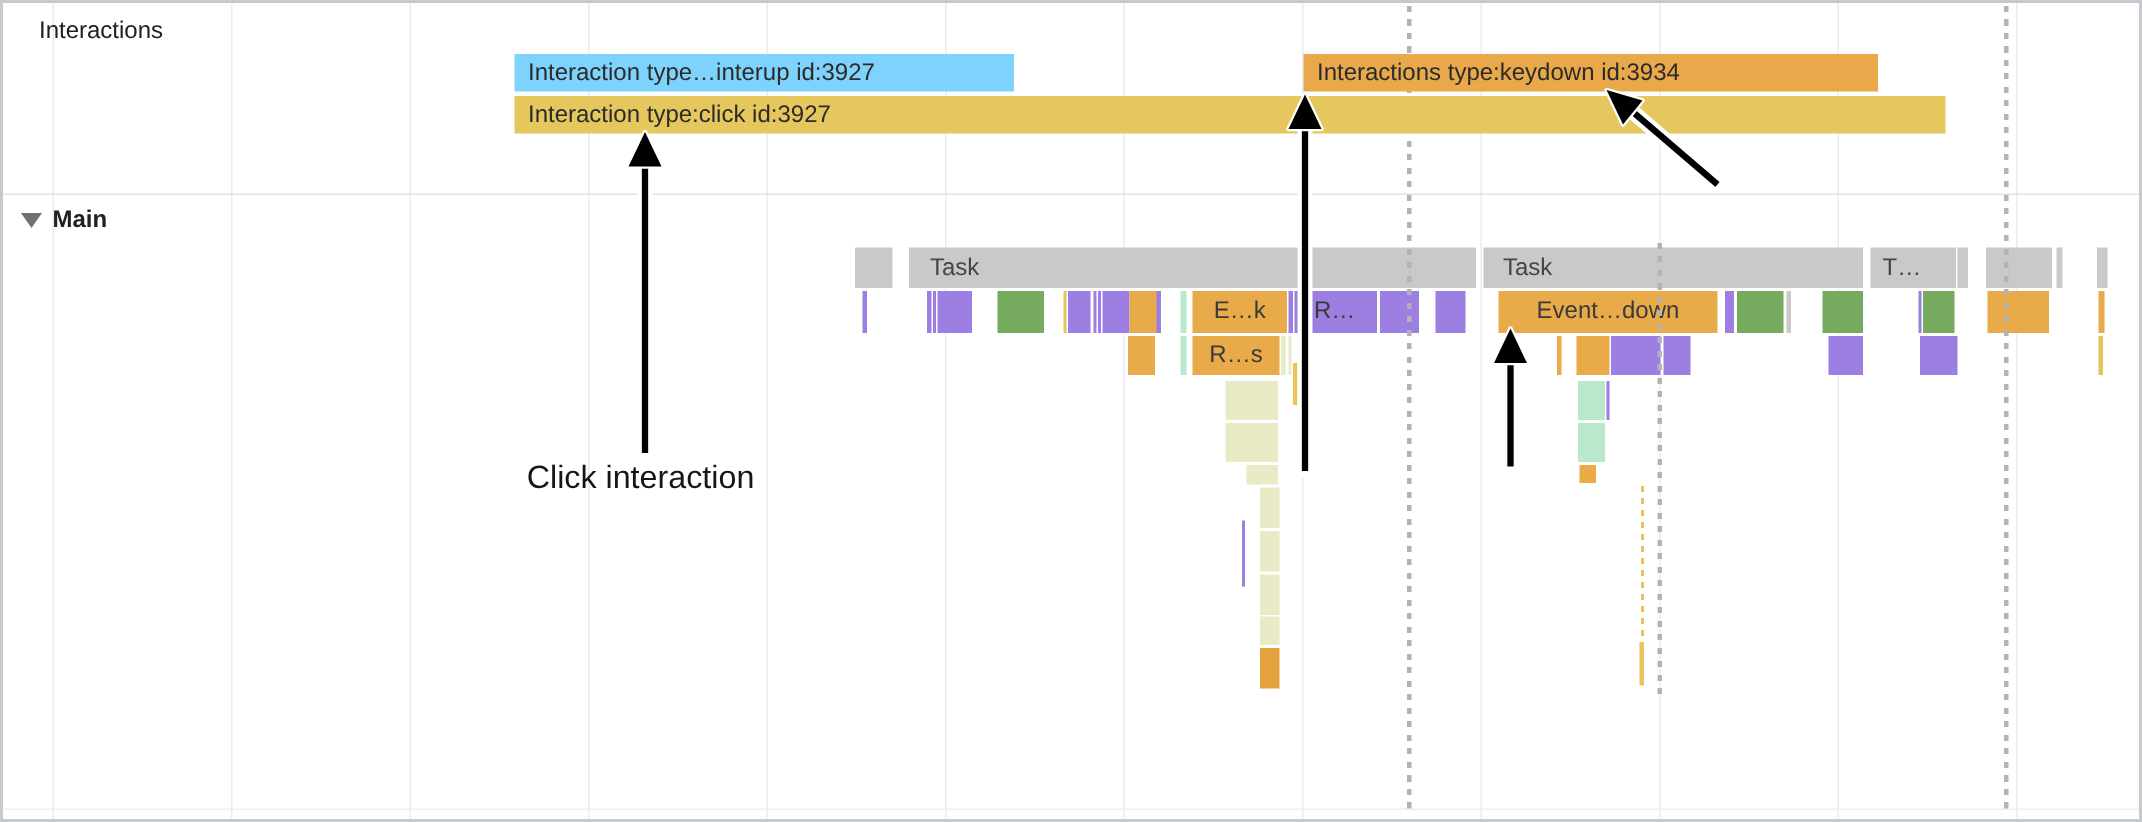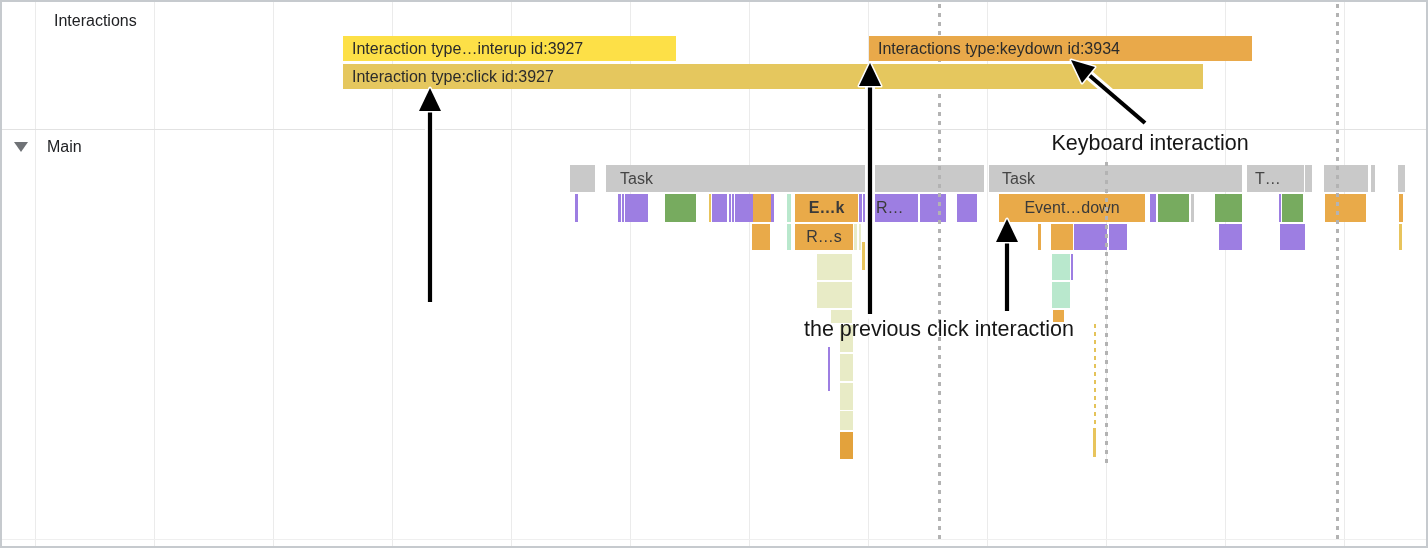--- a/index.html
+++ b/index.html
@@ -6,23 +6,23 @@
   *{box-sizing:border-box;}
   .canvas{
     position:relative;width:1428px;height:548px;background:#ffffff;
     border:2px solid #c6cace;overflow:hidden;
     font-family:"Liberation Sans", sans-serif;
   }
   .gridline{position:absolute;top:0;bottom:0;width:1px;background:#ebebeb;z-index:1;}
   .hdivider{position:absolute;left:0;right:0;height:1px;background:#e2e2e2;z-index:1;}
   .hline2{position:absolute;left:0;right:0;height:1px;background:#efefef;z-index:1;}
   .track-label{
-    position:absolute;left:52px;top:10px;font-size:16px;color:#202124;z-index:5;
+    position:absolute;left:24px;top:10px;font-size:16px;color:#202124;z-index:5;
   }
-  .main-header{position:absolute;left:12px;top:136px;display:flex;align-items:center;gap:19px;z-index:5;}
+  .main-header{position:absolute;left:12px;top:136px;display:flex;align-items:center;gap:7px;z-index:5;font-weight:bold;}
   .tri{width:0;height:0;border-left:7px solid transparent;border-right:7px solid transparent;border-top:10px solid #6f7276;display:inline-block;}
   .main-header span.lbl{font-size:16px;color:#202124;}
   .ibar{
     position:absolute;display:flex;align-items:center;z-index:4;
     font-size:16px;color:#2b2b2b;padding-left:9px;white-space:nowrap;overflow:hidden;
   }
   .blk{
     position:absolute;display:flex;align-items:center;z-index:2;
     font-size:16px;color:#3a3a3a;white-space:nowrap;overflow:hidden;
   }
@@ -58,22 +58,22 @@
   <div class="hline2" style="top:537px"></div>
 
   <div class="track-label">Interactions</div>
 
   <div class="main-header">
     <span class="tri"></span>
     <span class="lbl">Main</span>
   </div>
 
   <div id="bars">
-      <div class="ibar" style="left: 341px; top: 34px; width: 333px; height: 25px; background: #fde047;">Interaction type…interup id:3927</div>
-      <div class="ibar" style="left: 341px; top: 62px; width: 860px; height: 25px; background: rgb(229, 199, 94);">Interaction type:click id:3927</div>
+      <div class="ibar" style="left: 341px; top: 34px; width: 333px; height: 25px; background: #7dd3fc;">Interaction type…interup id:3927</div>
+      <div class="ibar" style="left: 341px; top: 62px; width: 954px; height: 25px; background: rgb(229, 199, 94);">Interaction type:click id:3927</div>
       <div class="ibar" style="left: 867px; top: 34px; width: 383px; height: 25px; background: rgb(233, 169, 74);">Interactions type:keydown id:3934</div>
     </div>
   <div id="blocks">
       <div class="blk" style="left: 568px; top: 163px; width: 25px; height: 27px; background: rgb(201, 201, 201);"></div>
       <div class="blk" style="left: 604px; top: 163px; width: 378px; height: 27px; background: rgb(201, 201, 201); padding-left: 14px; color: rgb(69, 69, 69);">Task</div>
       <div class="blk" style="left: 987px; top: 163px; width: 253px; height: 27px; background: rgb(201, 201, 201); padding-left: 13px; color: rgb(69, 69, 69);">Task</div>
       <div class="blk" style="left: 1245px; top: 163px; width: 57px; height: 27px; background: rgb(201, 201, 201); padding-left: 8px; color: rgb(69, 69, 69);">T…</div>
       <div class="blk" style="left: 1303px; top: 163px; width: 7px; height: 27px; background: rgb(201, 201, 201);"></div>
       <div class="blk" style="left: 1322px; top: 163px; width: 44px; height: 27px; background: rgb(201, 201, 201);"></div>
       <div class="blk" style="left: 1369px; top: 163px; width: 4px; height: 27px; background: rgb(201, 201, 201);"></div>
@@ -84,21 +84,21 @@
       <div class="blk" style="left: 623px; top: 192px; width: 23px; height: 28px; background: rgb(157, 126, 226);"></div>
       <div class="blk" style="left: 663px; top: 192px; width: 31px; height: 28px; background: rgb(119, 171, 95);"></div>
       <div class="blk" style="left: 707px; top: 192px; width: 2px; height: 28px; background: rgb(232, 196, 92);"></div>
       <div class="blk" style="left: 710px; top: 192px; width: 15px; height: 28px; background: rgb(157, 126, 226);"></div>
       <div class="blk" style="left: 727px; top: 192px; width: 2px; height: 28px; background: rgb(157, 126, 226);"></div>
       <div class="blk" style="left: 730px; top: 192px; width: 2px; height: 28px; background: rgb(157, 126, 226);"></div>
       <div class="blk" style="left: 733px; top: 192px; width: 18px; height: 28px; background: rgb(157, 126, 226);"></div>
       <div class="blk" style="left: 751px; top: 192px; width: 19px; height: 28px; background: rgb(233, 170, 73);"></div>
       <div class="blk" style="left: 769px; top: 192px; width: 3px; height: 28px; background: rgb(157, 126, 226);"></div>
       <div class="blk" style="left: 785px; top: 192px; width: 4px; height: 28px; background: rgb(185, 232, 205);"></div>
-      <div class="blk center" style="left: 793px; top: 192px; width: 63px; height: 28px; background: rgb(233, 170, 73); font-weight: bold;">E…k</div>
+      <div class="blk center" style="left: 793px; top: 192px; width: 63px; height: 28px; background: rgb(233, 170, 73);">E…k</div>
       <div class="blk" style="left: 857px; top: 192px; width: 3px; height: 28px; background: rgb(157, 126, 226);"></div>
       <div class="blk" style="left: 861px; top: 192px; width: 55px; height: 28px; background: rgb(157, 126, 226); padding-left: 13px;">R…</div>
       <div class="blk" style="left: 918px; top: 192px; width: 26px; height: 28px; background: rgb(157, 126, 226);"></div>
       <div class="blk" style="left: 955px; top: 192px; width: 20px; height: 28px; background: rgb(157, 126, 226);"></div>
       <div class="blk center" style="left: 997px; top: 192px; width: 146px; height: 28px; background: rgb(233, 170, 73);">Event…down</div>
       <div class="blk" style="left: 1148px; top: 192px; width: 6px; height: 28px; background: rgb(157, 126, 226);"></div>
       <div class="blk" style="left: 1156px; top: 192px; width: 31px; height: 28px; background: rgb(119, 171, 95);"></div>
       <div class="blk" style="left: 1189px; top: 192px; width: 3px; height: 28px; background: rgb(201, 201, 201);"></div>
       <div class="blk" style="left: 1213px; top: 192px; width: 27px; height: 28px; background: rgb(119, 171, 95);"></div>
       <div class="blk" style="left: 1277px; top: 192px; width: 2px; height: 28px; background: rgb(157, 126, 226);"></div>
@@ -161,20 +161,19 @@
       <polygon points="1005,217 994,240 1016,240" fill="#000000"></polygon>
     </g>
     <g>
       <path d="M1143,121 L1087,73" stroke="#ffffff" stroke-width="10" stroke-linecap="round" fill="none"></path>
       <path d="M1143,121 L1087,73" stroke="#000000" stroke-width="4.2" fill="none"></path>
       <polygon points="1069,58 1093,65 1080,81" fill="#000000" stroke="#ffffff" stroke-width="3" stroke-linejoin="round"></polygon>
       <polygon points="1069,58 1093,65 1080,81" fill="#000000"></polygon>
     </g>
   </svg>
 
+  <div class="annotation" style="left:295px;top:302px;width:260px">Click interaction</div>
 
-  <div class="annotation" style="left:1008px;top:127px;width:280px">Keyboard interaction</div>
 
   <div class="annotation" style="left:767px;top:313px;width:340px">
-    <div>the previous click interaction</div>
   </div>
 
 </div>
 
 </body></html>

